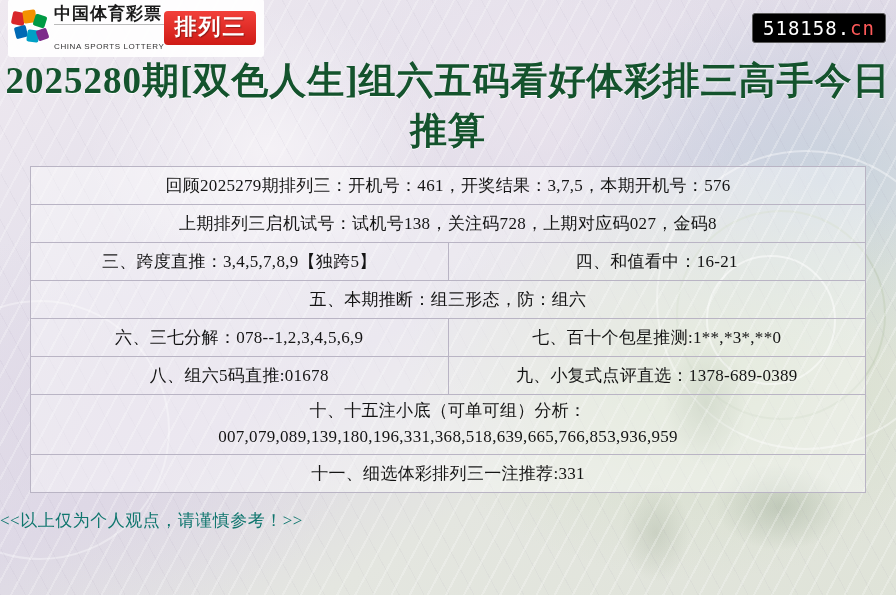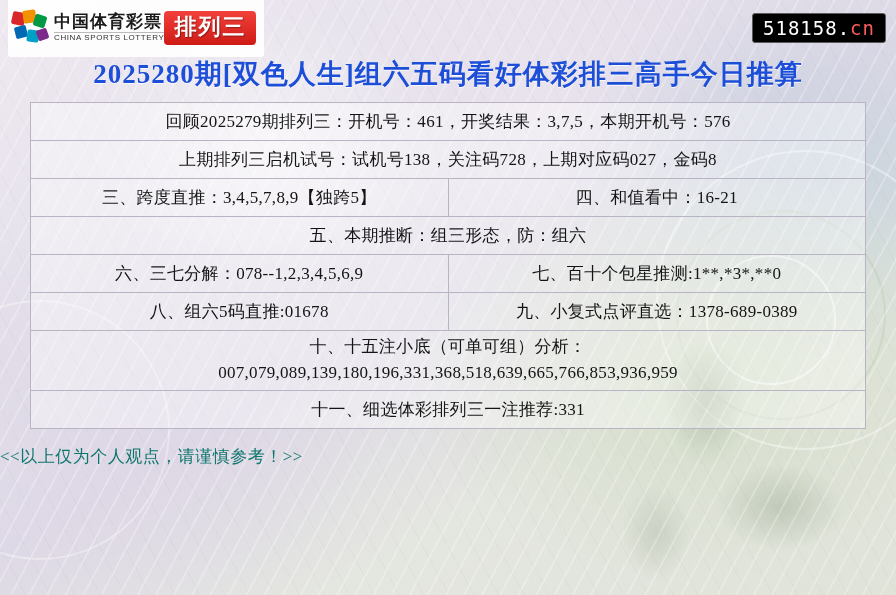--- a/index.html
+++ b/index.html
@@ -97,21 +97,21 @@
     letter-spacing: 1px;
     white-space: nowrap;
   }
   .logo-en {
     font-size: 8px;
     color: #333;
     letter-spacing: 0.6px;
     white-space: nowrap;
     font-family: "Liberation Sans", sans-serif;
     border-top: 1px solid #bbb;
-    padding-top: 1px;
+    padding-top: 18px;
     margin-top: 1px;
   }
   .game-tag {
     background: linear-gradient(#f2403a, #cf1b16);
     color: #fff;
     font-size: 22px;
     font-weight: bold;
     padding: 2px 10px 4px;
     border-radius: 4px;
     letter-spacing: 2px;
@@ -129,23 +129,23 @@
     border-radius: 3px;
     border: 1px solid #5a5a5a;
   }
   .watermark .suffix { color: #ff5a5a; }
 
   
   .title {
     position: relative;
     z-index: 3;
     text-align: center;
-    font-size: 27px;
+    font-size: 37px;
     font-weight: bold;
-    color: #1d4ed8;
+    color: #14532d;
     letter-spacing: 1px;
     padding: 4px 4px 10px;
     text-shadow: 0 1px 0 rgba(255,255,255,0.8);
   }
 
   
   .table-wrap {
     position: relative;
     z-index: 3;
     margin: 0 30px;

